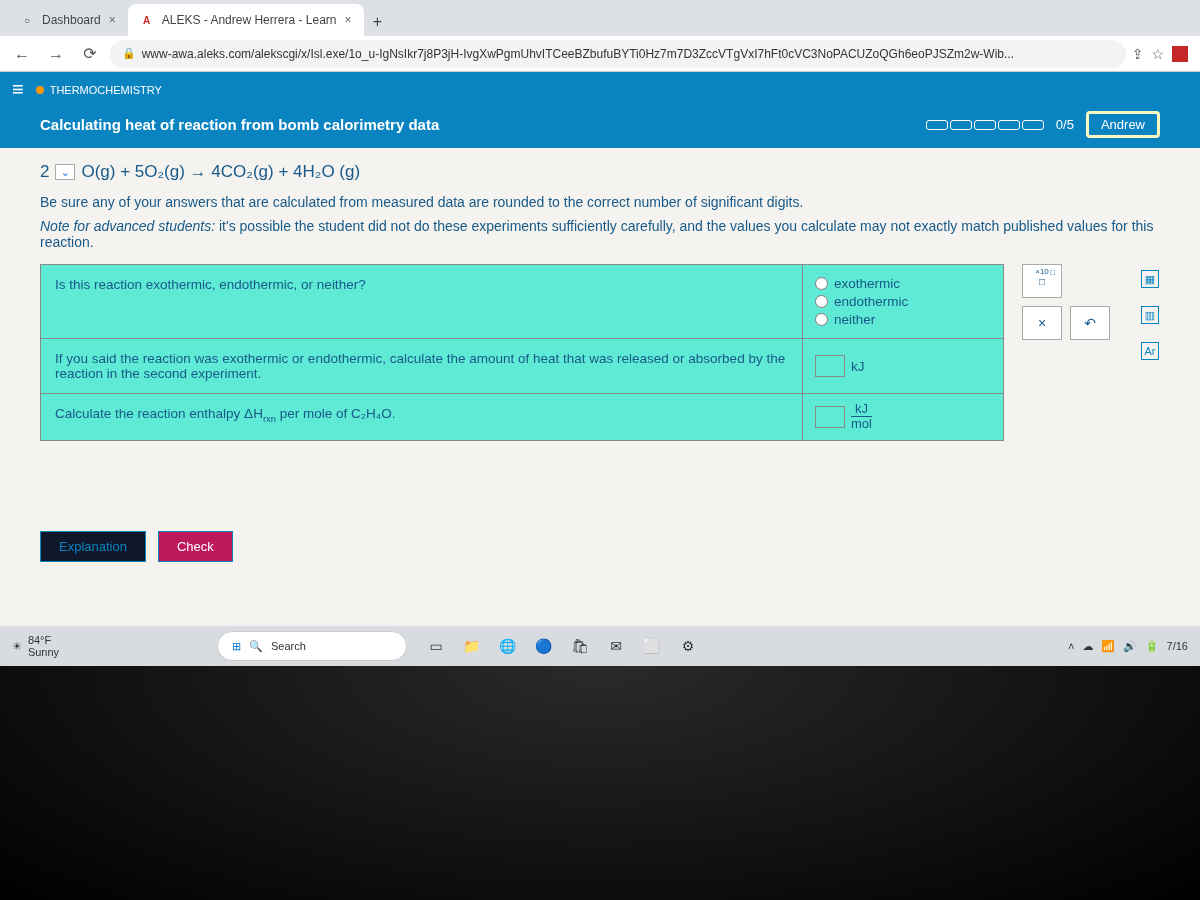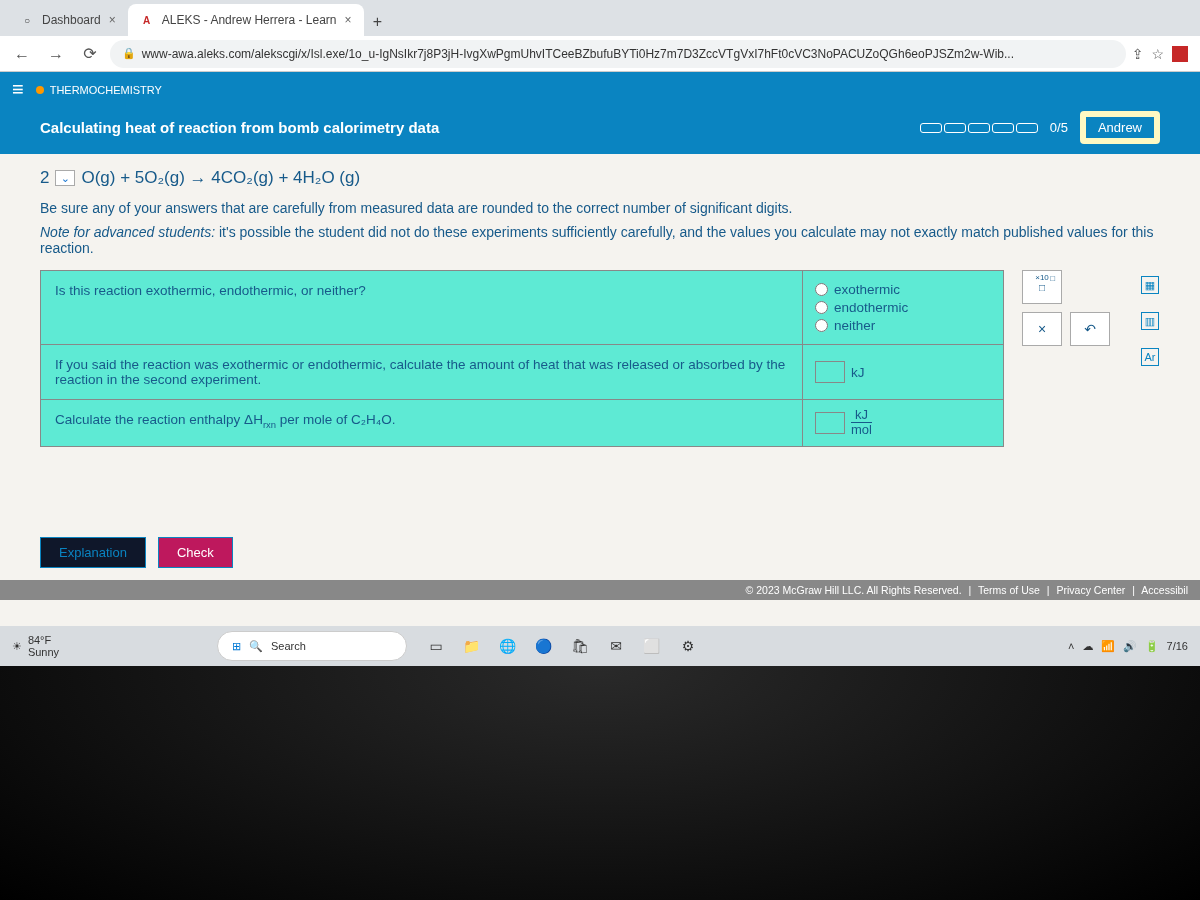--- a/index.html
+++ b/index.html
@@ -27,21 +27,21 @@
 .aleks { background: #f5f3ef; min-height: 620px; position: relative; }
 .aleks-top { background: #0a84c1; color: #fff; padding: 6px 12px; display: flex; align-items: center; gap: 12px; }
 .menu-ic { font-size: 20px; }
 .topic-cat { font-size: 11px; display: flex; align-items: center; gap: 6px; }
 .orange-dot { width: 8px; height: 8px; background: #ff9800; border-radius: 50%; display: inline-block; }
 .aleks-title-row { background: #0a84c1; color: #fff; padding: 4px 40px 10px; display: flex; align-items: center; justify-content: space-between; gap: 29px; }
 .aleks-title { font-size: 15px; font-weight: bold; }
 .title-right { display: flex; align-items: center; gap: 12px; font-size: 13px; }
 .progress-boxes { display: flex; gap: 2px; }
 .pbox { width: 22px; height: 10px; border: 1px solid #fff; border-radius: 3px; }
-.user-pill { border: 6px solid #fef9c3; padding: 3px 12px; border-radius: 4px; font-size: 13px; }
+.user-pill { border: 3px solid #fef9c3; padding: 3px 12px; border-radius: 4px; font-size: 13px; }
 
 
 .content { padding: 8px 40px 12px; color: #175a8a; font-size: 14px; }
 .equation { font-size: 17px; margin: 6px 0 12px; display: flex; align-items: center; gap: 6px; }
 .eq-drop { width: 20px; height: 16px; background: #fff; border: 1px solid #aaa; display: inline-flex; align-items: center; justify-content: center; color: #1976d2; font-size: 11px; }
 .instruct { margin: 8px 0; }
 .note-italic { font-style: italic; }
 
 
 .layout-row { display: flex; gap: 18px; margin-top: 14px; }
@@ -147,21 +147,21 @@
       </div>
     </div>
 
     <div class="content">
       <div class="equation">
         <span>2</span>
         <span class="eq-drop">⌄</span>
         <span>O(g) + 5O₂(g) → 4CO₂(g) + 4H₂O (g)</span>
       </div>
 
-      <p class="instruct">Be sure any of your answers that are carefully from measured data are rounded to the correct number of significant digits.</p>
+      <p class="instruct">Be sure any of your answers that are calculated from measured data are rounded to the correct number of significant digits.</p>
       <p class="instruct">
         <span class="note-italic">Note for advanced students:</span><span> it's possible the student did not do these experiments sufficiently carefully, and the values you calculate may not exactly match published values for this reaction.</span>
       </p>
 
       <div class="layout-row">
         <div class="ans-table">
           <div class="ans-row">
             <div class="ans-q">Is this reaction exothermic, endothermic, or neither?</div>
             <div class="ans-a">
               <label class="radio-opt">
@@ -219,29 +219,20 @@
           <div class="rt-ic">Ar</div>
         </div>
       </div>
 
       <div class="bottom-btns">
         <button class="btn">Explanation</button>
         <button class="btn primary">Check</button>
       </div>
     </div>
 
-    <div class="mcg-footer">
-      <span>© 2023 McGraw Hill LLC. All Rights Reserved.</span>
-      <span class="sep">|</span>
-      <span>Terms of Use</span>
-      <span class="sep">|</span>
-      <span>Privacy Center</span>
-      <span class="sep">|</span>
-      <span>Accessibil</span>
-    </div>
   </div>
 
   <div class="taskbar">
     <div style="display:flex;align-items:center;gap:6px">
       <span>☀</span>
       <div class="weather">
         <span>84°F</span>
         <span>Sunny</span>
       </div>
     </div>

